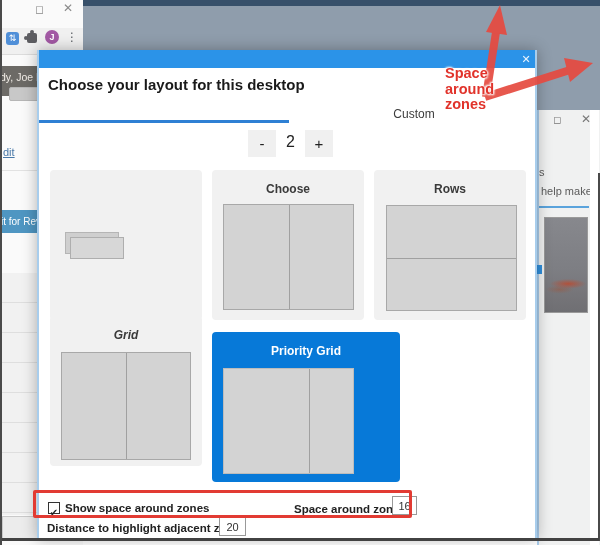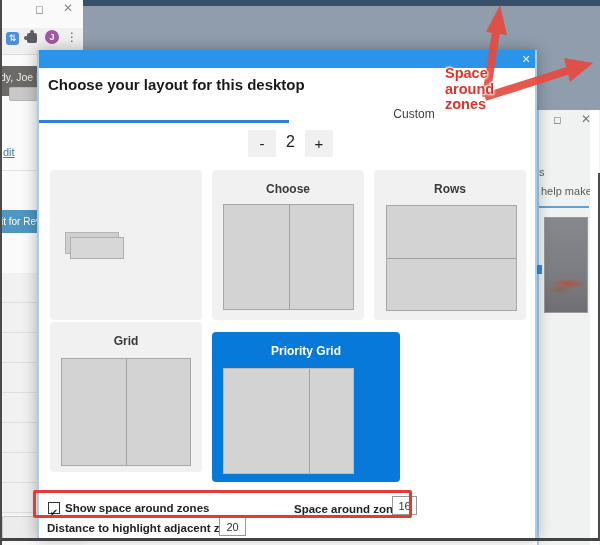--- a/index.html
+++ b/index.html
@@ -159,21 +159,21 @@
       </div>
     </div>
     <div class="abs card" style="left:335px;top:120px;">
       <div class="card-title">Rows</div>
       <div class="zone split-h" style="left:12px;top:35px;width:131px;height:106px;">
         <div style="height:50%;"></div>
           <div style="height:50%;"></div>
       </div>
     </div>
 
-    <div class="abs card" style="left:11px;top:272px;">
+    <div class="abs card" style="left:11px;top:266px;font-style:italic;">
       <div class="card-title">Grid</div>
       <div class="zone split-v" style="left:11px;top:36px;width:130px;height:108px;">
         <div style="width:50%;"></div>
           <div style="width:50%;"></div>
       </div>
     </div>
     <div class="abs card card-selected" style="left:173px;top:282px;">
       <div class="card-title">Priority Grid</div>
       <div class="zone split-v" style="left:11px;top:36px;width:131px;height:106px;border-color:#bcbcbc;">
         <div style="width:66%;"></div>

